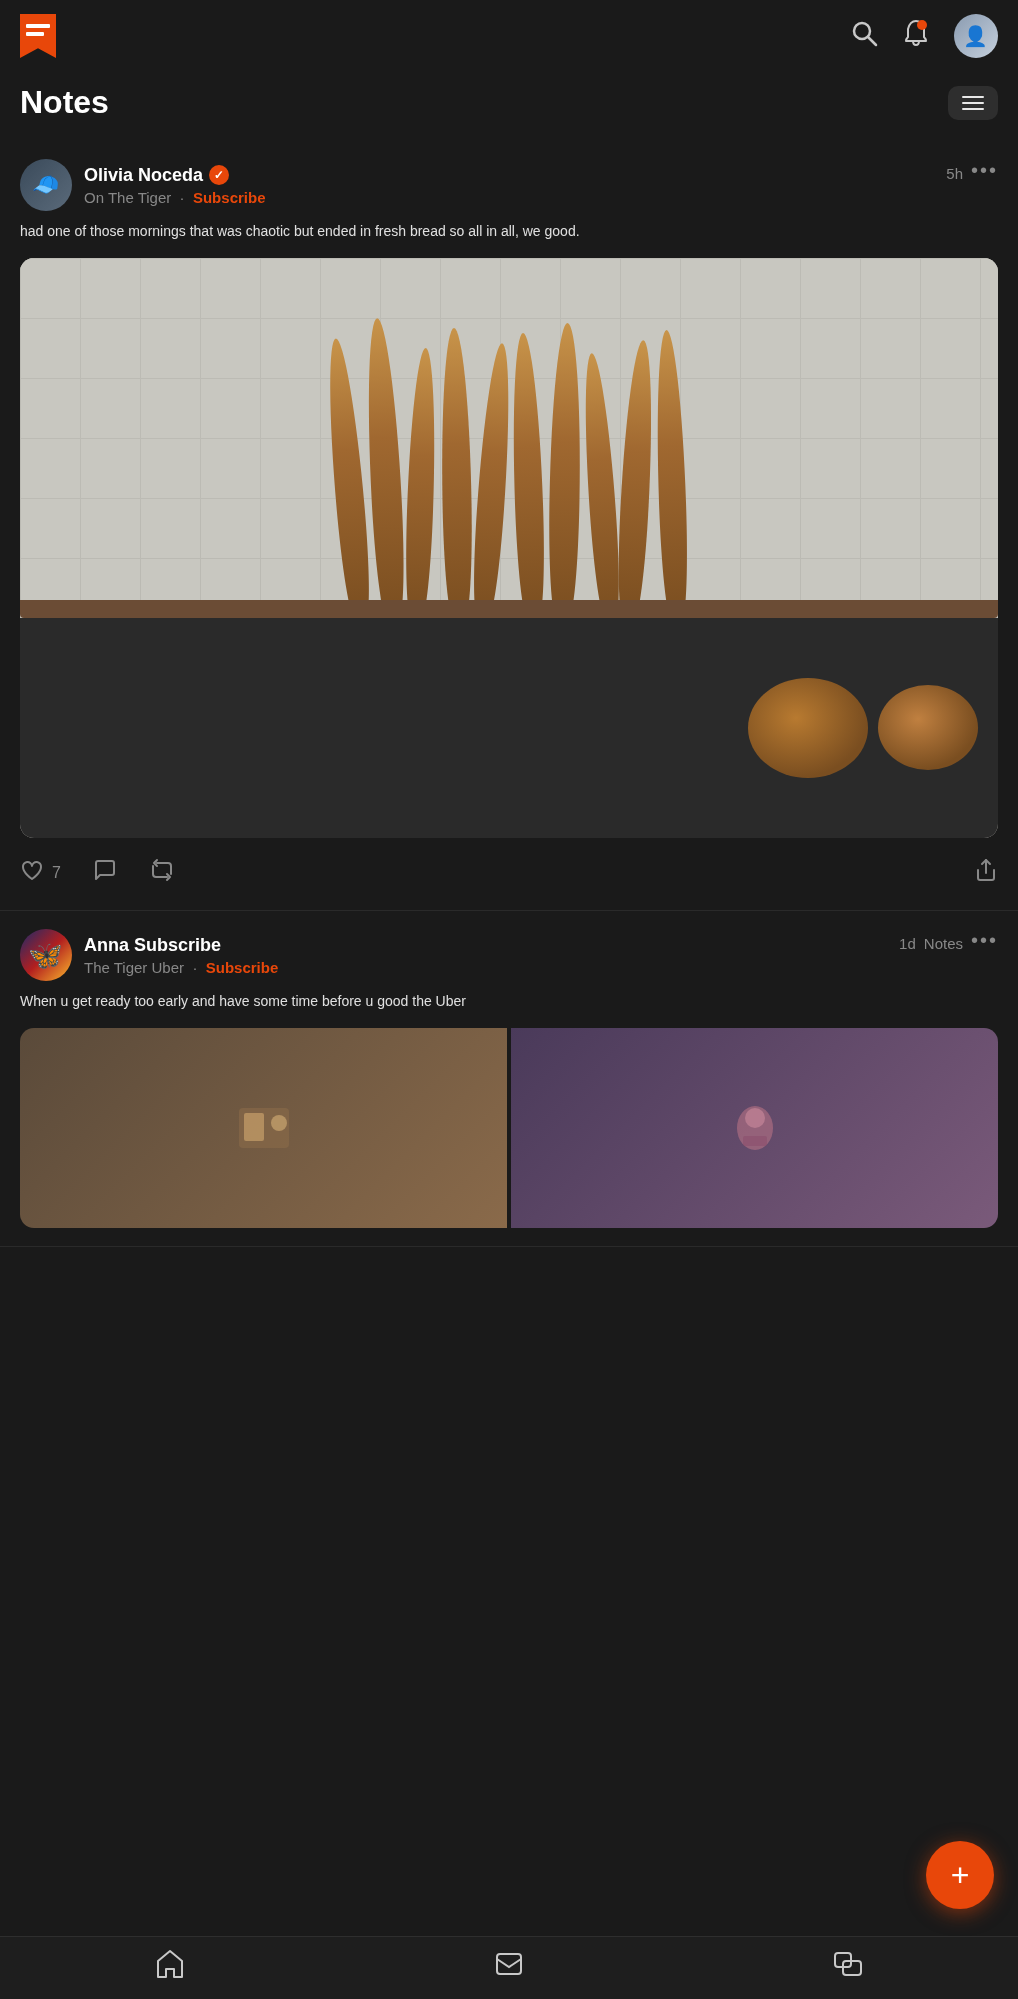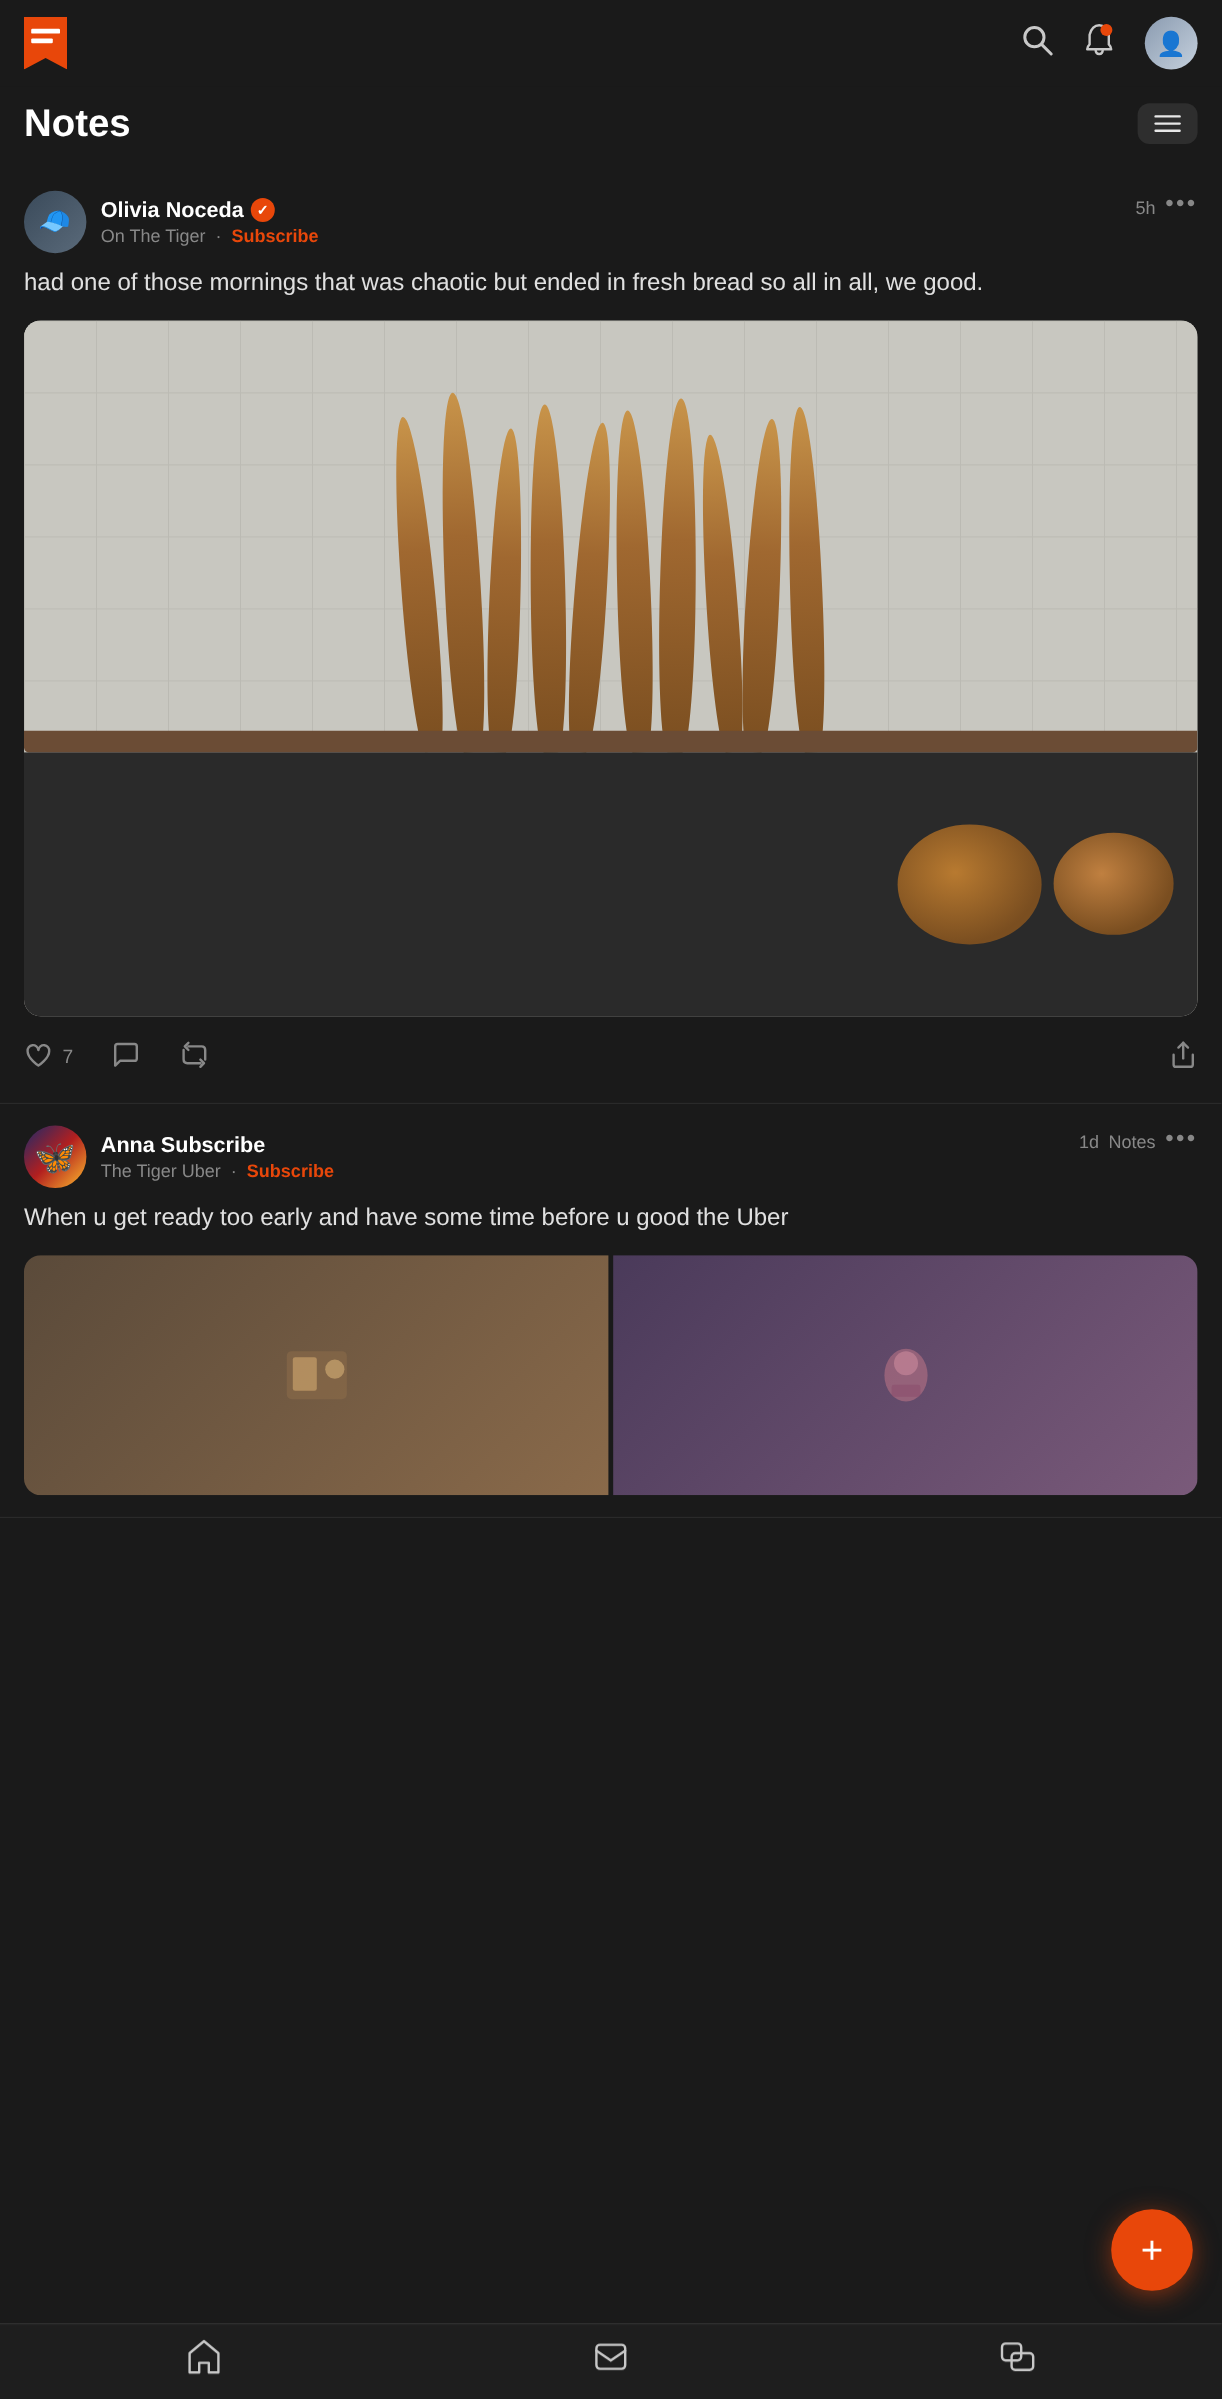--- a/index.html
+++ b/index.html
@@ -184,21 +184,21 @@
     .post-time .edited {
       color: #888;
     }
     .three-dots {
       color: #888;
       font-size: 20px;
       cursor: pointer;
       letter-spacing: 2px;
     }
     .post-text {
-      font-size: 20px;
+      font-size: 14px;
       line-height: 1.5;
       color: #e0e0e0;
       margin-bottom: 16px;
       padding-left: 0;
     }
 
     
     .post-image {
       width: 100%;
       border-radius: 14px;

